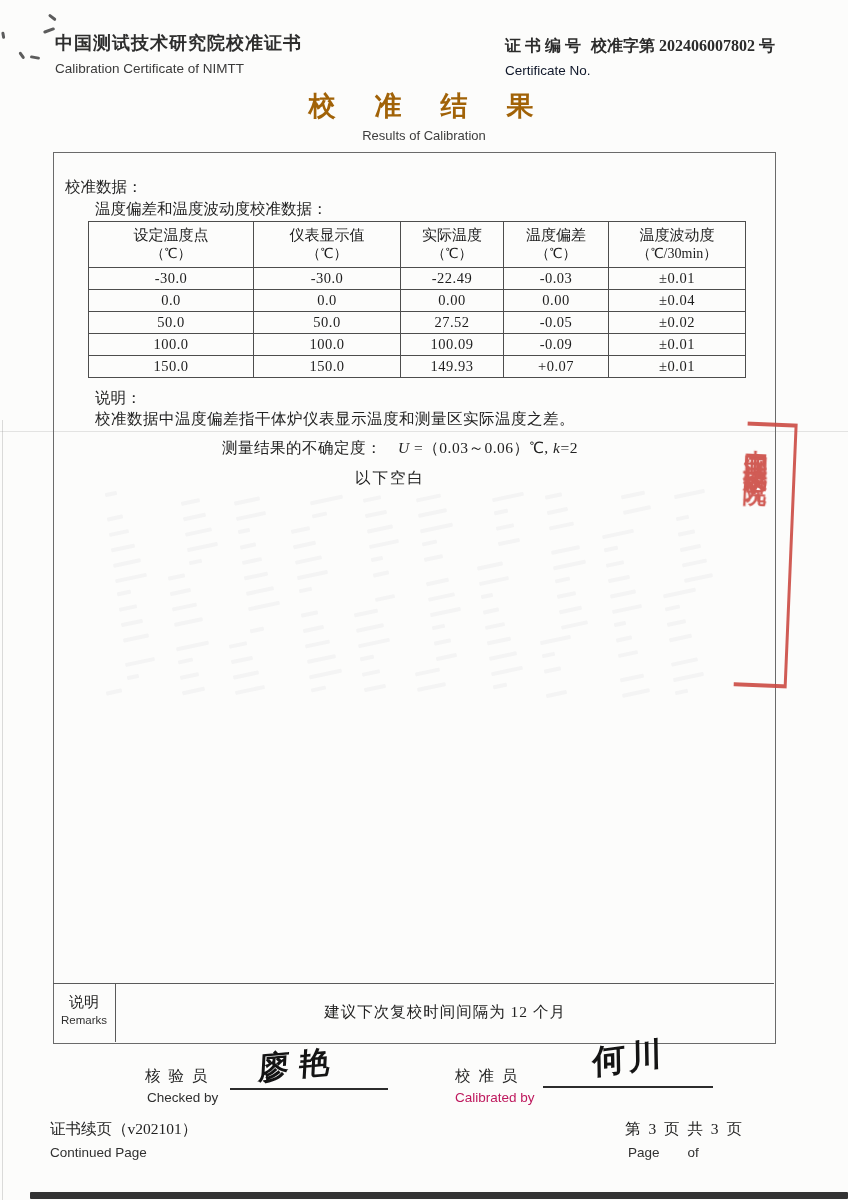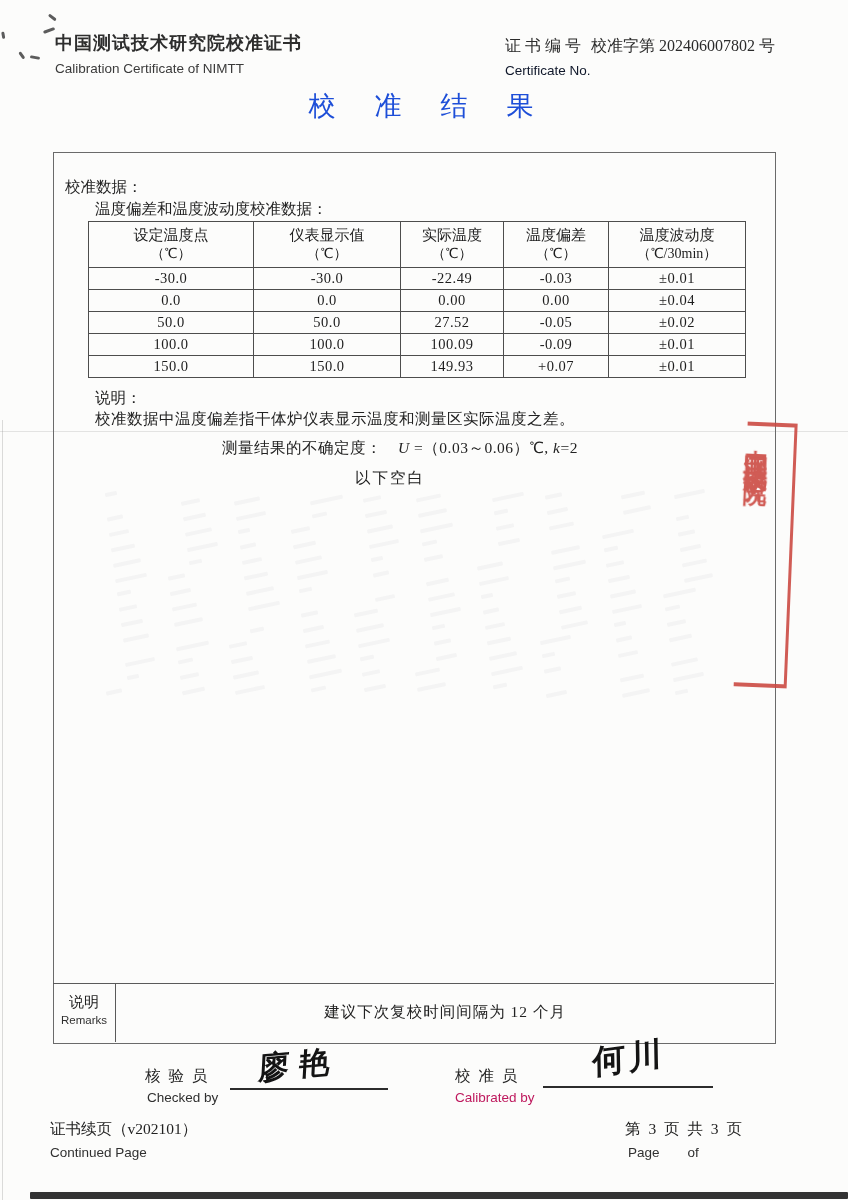--- a/index.html
+++ b/index.html
@@ -3,31 +3,31 @@
 <meta charset="utf-8">
 <style>
   html,body{margin:0;padding:0;background:#e8e8e8;}
   .page{
     position:relative;width:848px;height:1200px;background:#fcfcfb;
     font-family:"Liberation Serif",serif;color:#222;overflow:hidden;
     margin:0 auto;
   }
   .abs{position:absolute;}
   .sans{font-family:"Liberation Sans",sans-serif;}
-  .serif{font-family:"Liberation Serif",serif;}
+  .serif{font-family:"Liberation Serif",serif;font-weight:bold;}
 
   
   .org-zh{left:55px;top:31px;font-size:18px;letter-spacing:1px;color:#2e2e2e;font-weight:600;}
   .org-en{left:55px;top:61px;font-size:13.5px;color:#3a3a3a;}
   .certno-zh{left:505px;top:36px;font-size:16px;color:#2b2b2b;}
   .certno-zh .gap{margin-left:10px;}
   .certno-en{left:505px;top:63px;font-size:13.5px;color:#0f172a;}
 
   
-  .title-zh{left:0;top:88px;width:848px;text-align:center;font-size:27px;color:#1d4ed8;font-weight:400;letter-spacing:6px;}
+  .title-zh{left:0;top:88px;width:848px;text-align:center;font-size:27px;color:#a16207;font-weight:700;letter-spacing:6px;}
   .title-en{left:0;top:128px;width:848px;text-align:center;font-size:13px;color:#3d3d3d;}
 
   
   .main-box{left:53px;top:152px;width:721px;height:890px;border:1.2px solid #6a6a6a;}
 
   .cal-label{left:65px;top:177px;font-size:15.5px;color:#1f1f1f;}
   .table-caption{left:95px;top:199px;font-size:15.5px;color:#1f1f1f;}
 
   table.cal{
     position:absolute;left:88px;top:221px;width:657px;
@@ -245,20 +245,21 @@
     </div>
 
   <div class="abs org-zh sans">中国测试技术研究院校准证书</div>
   <div class="abs org-en sans">Calibration Certificate of NIMTT</div>
   <div class="abs certno-zh serif">
     <span>证 书 编 号</span><span class="gap">校准字第 202406007802 号</span>
   </div>
   <div class="abs certno-en sans">Certificate No.</div>
 
   <div class="abs title-zh sans">校　准　结　果</div>
+  <div class="abs title-en sans">Results of Calibration</div>
 
   <div class="abs main-box"></div>
 
   <div class="abs cal-label">校准数据：</div>
   <div class="abs table-caption">温度偏差和温度波动度校准数据：</div>
 
   <table class="cal">
     <colgroup>
       <col style="width:165px">
         <col style="width:147px">

